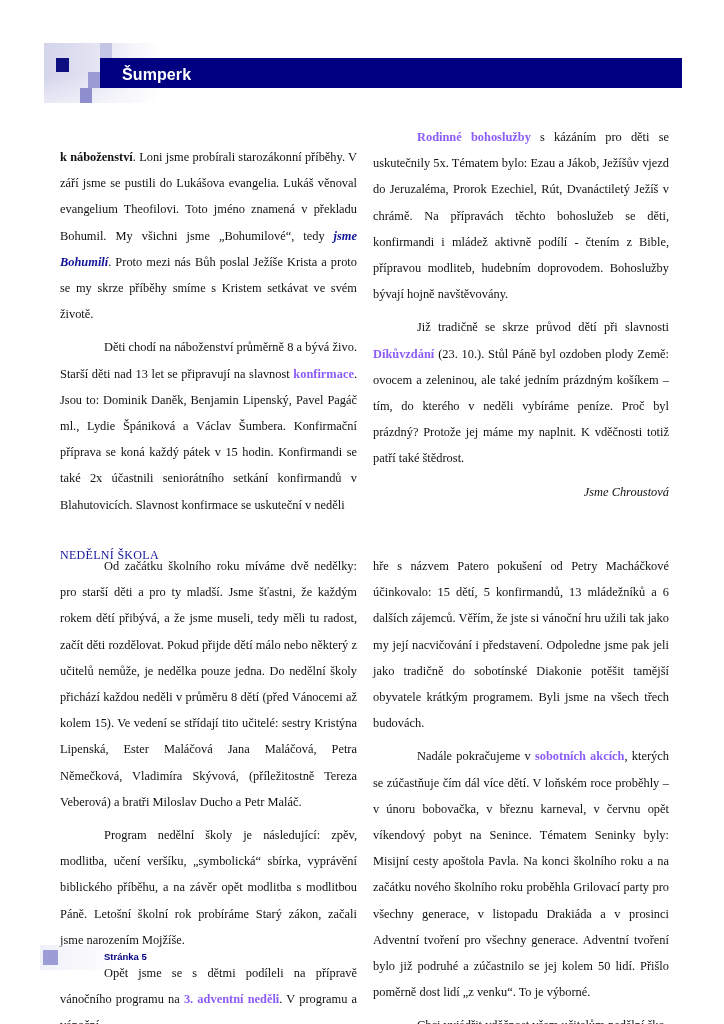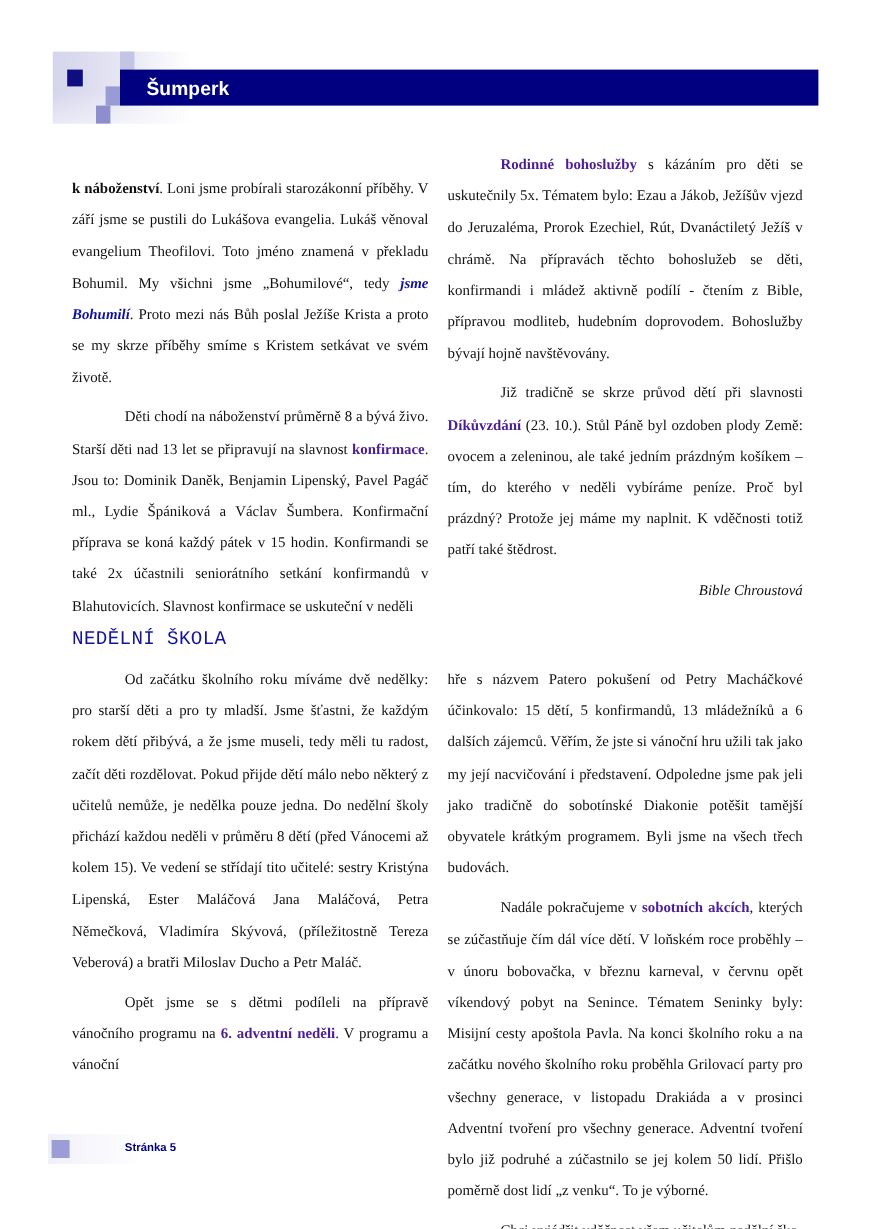--- a/index.html
+++ b/index.html
@@ -14,29 +14,29 @@
   .sq-mid2 { left:100px; top:58px; width:10px; height:14px; background:#a9a9d8; }
   .sq-mid3 { left:88px; top:72px; width:12px; height:16px; background:#9a9ad4; }
   .sq-mid4 { left:80px; top:88px; width:12px; height:15px; background:#8e8ece; }
   .hdr-bar { position:absolute; left:100px; top:58px; width:582px; height:30px; background:#000080; }
   .hdr-title { position:absolute; left:122px; top:66px; font-family:"Liberation Sans", sans-serif; font-weight:bold; font-size:16px; color:#ffffff; letter-spacing:0.1px; }
 
   .col { position:absolute; font-size:12.4px; line-height:26.2px; text-align:justify; }
   .col p { margin:0 0 7px 0; }
   .ind { text-indent:44px; }
   .b { font-weight:bold; }
-  .hl { color:#4c1d95; font-weight:bold; }
+  .hl { color:#8b5cf6; font-weight:bold; }
   .hli { color:#111199; font-weight:bold; font-style:italic; }
   .sig { text-align:right; font-style:italic; margin:0; }
   .col1 { left:60px; top:124px; width:297px;margin-top:20px; }
   .col2 { left:373px; top:124px; width:296px; }
   .col3 { left:60px; top:553px; width:297px; }
   .col4 { left:373px; top:553px; width:296px; }
 
-  .section-title { position:absolute; left:60px; top:524px; font-family:Liberation Mono, monospace; font-size:16px; color:#13139b; letter-spacing:0.3px; }
+  .section-title { position:absolute; left:60px; top:548px; font-family:Liberation Serif, serif; font-size:12px; color:#13139b; letter-spacing:0.3px; }
 
   .foot-sq { position:absolute; left:43px; top:950px; width:15px; height:15px; background:#9c9cd6; }
   .foot-fade { position:absolute; left:40px; top:945px; width:80px; height:25px; background:linear-gradient(to right, rgba(230,230,245,0.6), rgba(255,255,255,0)); }
   .foot-label { position:absolute; left:68px; top:951px; font-family:"Liberation Sans", sans-serif; font-weight:bold; font-size:9.5px; color:#000080;margin-left:36px; }
 </style>
 </head>
 <body>
 
 <div>
   <div class="hdr-fade"></div>
@@ -51,28 +51,29 @@
 </div>
 
 <div class="col col1">
   <p><span class="b">k náboženství</span><span>. Loni jsme probírali starozákonní příběhy. V září jsme se pustili do Lukášova evangelia. Lukáš věnoval evangelium Theofilovi. Toto jméno znamená v překladu Bohumil. My všichni jsme „Bohumilové“, tedy </span><span class="hli">jsme Bohumilí</span><span>. Proto mezi nás Bůh poslal Ježíše Krista a proto se my skrze příběhy smíme s Kristem setkávat ve svém životě.</span></p>
   <p class="ind"><span>Děti chodí na náboženství průměrně 8 a bývá živo. Starší děti nad 13 let se připravují na slavnost </span><span class="hl">konfirmace</span><span>. Jsou to: Dominik Daněk, Benjamin Lipenský, Pavel Pagáč ml., Lydie Špániková a Václav Šumbera. Konfirmační příprava se koná každý pátek v 15 hodin. Konfirmandi se také 2x účastnili seniorátního setkání konfirmandů v Blahutovicích. Slavnost konfirmace se uskuteční v neděli</span></p>
 </div>
 
 <div class="col col2">
   <p class="ind"><span class="hl">Rodinné bohoslužby</span><span> s kázáním pro děti se uskutečnily 5x. Tématem bylo: Ezau a Jákob, Ježíšův vjezd do Jeruzaléma, Prorok Ezechiel, Rút, Dvanáctiletý Ježíš v chrámě. Na přípravách těchto bohoslužeb se děti, konfirmandi i mládež aktivně podílí - čtením z Bible, přípravou modliteb, hudebním doprovodem. Bohoslužby bývají hojně navštěvovány.</span></p>
   <p class="ind"><span>Již tradičně se skrze průvod dětí při slavnosti </span><span class="hl">Díkůvzdání</span><span> (23. 10.). Stůl Páně byl ozdoben plody Země: ovocem a zeleninou, ale také jedním prázdným košíkem – tím, do kterého v neděli vybíráme peníze. Proč byl prázdný? Protože jej máme my naplnit. K vděčnosti totiž patří také štědrost.</span></p>
-  <p class="sig">Bible Chroustová</p>
+  <p class="sig">Jsme Chroustová</p>
 </div>
 
 <div class="section-title">NEDĚLNÍ ŠKOLA</div>
 
 <div class="col col3">
   <p class="ind">Od začátku školního roku míváme dvě nedělky: pro starší děti a pro ty mladší. Jsme šťastni, že každým rokem dětí přibývá, a že jsme museli, tedy měli tu radost, začít děti rozdělovat. Pokud přijde dětí málo nebo některý z učitelů nemůže, je nedělka pouze jedna. Do nedělní školy přichází každou neděli v průměru 8 dětí (před Vánocemi až kolem 15). Ve vedení se střídají tito učitelé: sestry Kristýna Lipenská, Ester Maláčová Jana Maláčová, Petra Němečková, Vladimíra Skývová, (příležitostně Tereza Veberová) a bratři Miloslav Ducho a Petr Maláč.</p>
-  <p class="ind"><span>Opět jsme se s dětmi podíleli na přípravě vánočního programu na </span><span class="hl">6. adventní neděli</span><span>. V programu a vánoční</span></p>
+  <p class="ind">Program nedělní školy je následující: zpěv, modlitba, učení veršíku, „symbolická“ sbírka, vyprávění biblického příběhu, a na závěr opět modlitba s modlitbou Páně. Letošní školní rok probíráme Starý zákon, začali jsme narozením Mojžíše.</p>
+  <p class="ind"><span>Opět jsme se s dětmi podíleli na přípravě vánočního programu na </span><span class="hl">3. adventní neděli</span><span>. V programu a vánoční</span></p>
 </div>
 
 <div class="col col4">
   <p>hře s názvem Patero pokušení od Petry Macháčkové účinkovalo: 15 dětí, 5 konfirmandů, 13 mládežníků a 6 dalších zájemců. Věřím, že jste si vánoční hru užili tak jako my její nacvičování i představení. Odpoledne jsme pak jeli jako tradičně do sobotínské Diakonie potěšit tamější obyvatele krátkým programem. Byli jsme na všech třech budovách.</p>
   <p class="ind"><span>Nadále pokračujeme v </span><span class="hl">sobotních akcích</span><span>, kterých se zúčastňuje čím dál více dětí. V loňském roce proběhly – v únoru bobovačka, v březnu karneval, v červnu opět víkendový pobyt na Senince. Tématem Seninky byly: Misijní cesty apoštola Pavla. Na konci školního roku a na začátku nového školního roku proběhla Grilovací party pro všechny generace, v listopadu Drakiáda a v prosinci Adventní tvoření pro všechny generace. Adventní tvoření bylo již podruhé a zúčastnilo se jej kolem 50 lidí. Přišlo poměrně dost lidí „z venku“. To je výborné.</span></p>
   <p class="ind">Chci vyjádřit vděčnost všem učitelům nedělní ško-</p>
 </div>
 
 <div>
   <div class="foot-fade"></div>

